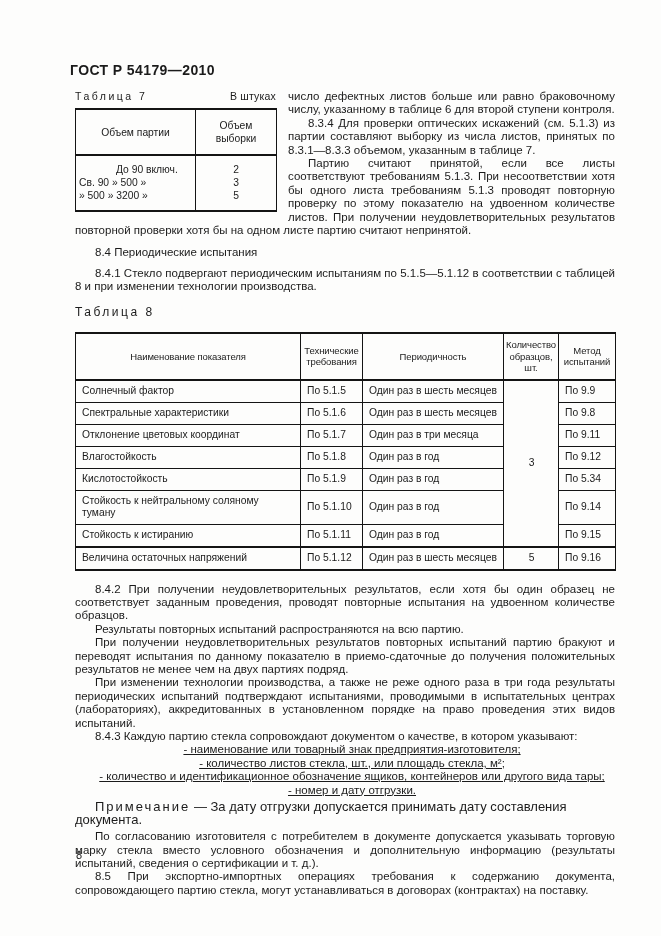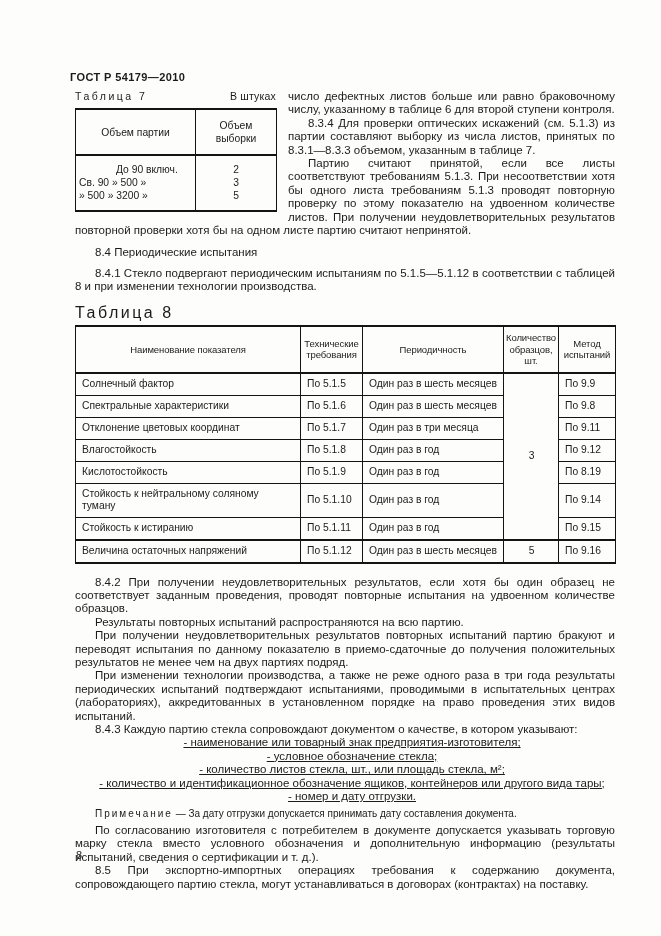--- a/index.html
+++ b/index.html
@@ -6,22 +6,22 @@
   html, body { background:#ffffff; }
   .page {
     position:relative;
     width:661px; height:936px;
     background:#fdfdfc;
     color:#1b1b1b;
     font-family:"Liberation Sans", sans-serif;
     overflow:hidden;
   }
   .running-head {
-    position:absolute; left:70px; top:71px;
-    font-size:11px; font-weight:bold; letter-spacing:0.4px;
+    position:absolute; left:70px; top:62px;
+    font-size:14px; font-weight:bold; letter-spacing:0.4px;
     white-space:nowrap;
   }
   .content {
     position:absolute; left:75px; top:90px; width:540px;
     font-size:11.5px; line-height:13.4px; text-align:justify;
   }
   p.body { text-indent:20px; }
   p.noindent { text-indent:0; }
   h3.sec-heading {
     clear:both;
@@ -45,38 +45,38 @@
   .t7 th {
     border:1px solid #141414; border-bottom:2px solid #141414;
     font-weight:normal; font-size:10.3px; text-align:center;
     padding:9px 2px; vertical-align:middle;
   }
   .t7 td { border:1px solid #141414; padding:7px 3px 8px 3px; vertical-align:top; text-align:left; }
   .t7 td.vals { text-align:center; }
   .t7 .pline { white-space:nowrap; }
   .t7 .pline:first-child { padding-left:37px; }
   
-  .t8-caption { clear:both; font-size:16px; text-align:left; margin:12px 0 6px 0; }
+  .t8-caption { clear:both; font-size:12px; text-align:left; margin:12px 0 13px 0; }
   .t8 {
     width:540px; font-size:10.3px; line-height:12px;
     border:1px solid #141414; border-top:2px solid #141414; border-bottom:2px solid #141414;
   }
   .t8 th {
     border:1px solid #141414; border-bottom:2px solid #141414;
     font-weight:normal; font-size:9.5px; line-height:11.5px; letter-spacing:-0.1px;
     text-align:center; vertical-align:middle; padding:5px 1px; height:46px;
   }
   .t8 td { border:1px solid #141414; padding:4px 5px 5px 6px; vertical-align:middle; text-align:left; }
   .t8 td.center { text-align:center; }
   .t8 tr.last-row td { border-top:2px solid #141414; }
   .t8-wrap { margin-bottom:12px; }
   
   p.dash-item { text-indent:0; padding-left:14px; text-align:center;text-decoration:underline; }
   p.note {
-    font-size:10px; line-height:12.5px; text-indent:20px; text-align:left;
+    font-size:13px; line-height:12.5px; text-indent:20px; text-align:left;
     margin:4px 0 4px 0;
   }
   .note-label { letter-spacing:2px; }
   .page-number { position:absolute; left:76px; top:849px; font-size:11px; }
 </style>
 </head>
 <body>
 
 <div class="page">
 
@@ -168,21 +168,21 @@
           <tr>
             <td>Влагостойкость</td>
             <td>По 5.1.8</td>
             <td>Один раз в год</td>
             <td>По 9.12</td>
           </tr>
           <tr>
             <td>Кислотостойкость</td>
             <td>По 5.1.9</td>
             <td>Один раз в год</td>
-            <td>По 8.19</td>
+            <td>По 5.34</td>
           </tr>
           <tr>
             <td>Стойкость к нейтральному соляному туману</td>
             <td>По 5.1.10</td>
             <td>Один раз в год</td>
             <td>По 9.14</td>
           </tr>
           <tr>
             <td>Стойкость к истиранию</td>
             <td>По 5.1.11</td>
@@ -200,21 +200,20 @@
       </table>
     </div>
 
     <p class="body">8.4.2 При получении неудовлетворительных результатов, если хотя бы один образец не соответствует заданным проведения, проводят повторные испытания на удвоенном количестве образцов.</p>
     <p class="body">Результаты повторных испытаний распространяются на всю партию.</p>
     <p class="body">При получении неудовлетворительных результатов повторных испытаний партию бракуют и переводят испытания по данному показателю в приемо-сдаточные до получения положительных результатов не менее чем на двух партиях подряд.</p>
     <p class="body">При изменении технологии производства, а также не реже одного раза в три года результаты периодических испытаний подтверждают испытаниями, проводимыми в испытательных центрах (лабораториях), аккредитованных в установленном порядке на право проведения этих видов испытаний.</p>
     <p class="body">8.4.3 Каждую партию стекла сопровождают документом о качестве, в котором указывают:</p>
 
     <p class="dash-item">- наименование или товарный знак предприятия-изготовителя;</p>
-    <p class="dash-item">- условное обозначение стекла;</p>
     <p class="dash-item">- количество листов стекла, шт., или площадь стекла, м²;</p>
     <p class="dash-item">- количество и идентификационное обозначение ящиков, контейнеров или другого вида тары;</p>
     <p class="dash-item">- номер и дату отгрузки.</p>
 
     <p class="note"><span class="note-label">Примечание</span> <span>— За дату отгрузки допускается принимать дату составления документа.</span></p>
 
     <p class="body">По согласованию изготовителя с потребителем в документе допускается указывать торговую марку стекла вместо условного обозначения и дополнительную информацию (результаты испытаний, сведения о сертификации и т. д.).</p>
     <p class="body">8.5 При экспортно-импортных операциях требования к содержанию документа, сопровождающего партию стекла, могут устанавливаться в договорах (контрактах) на поставку.</p>
 
   </div>

